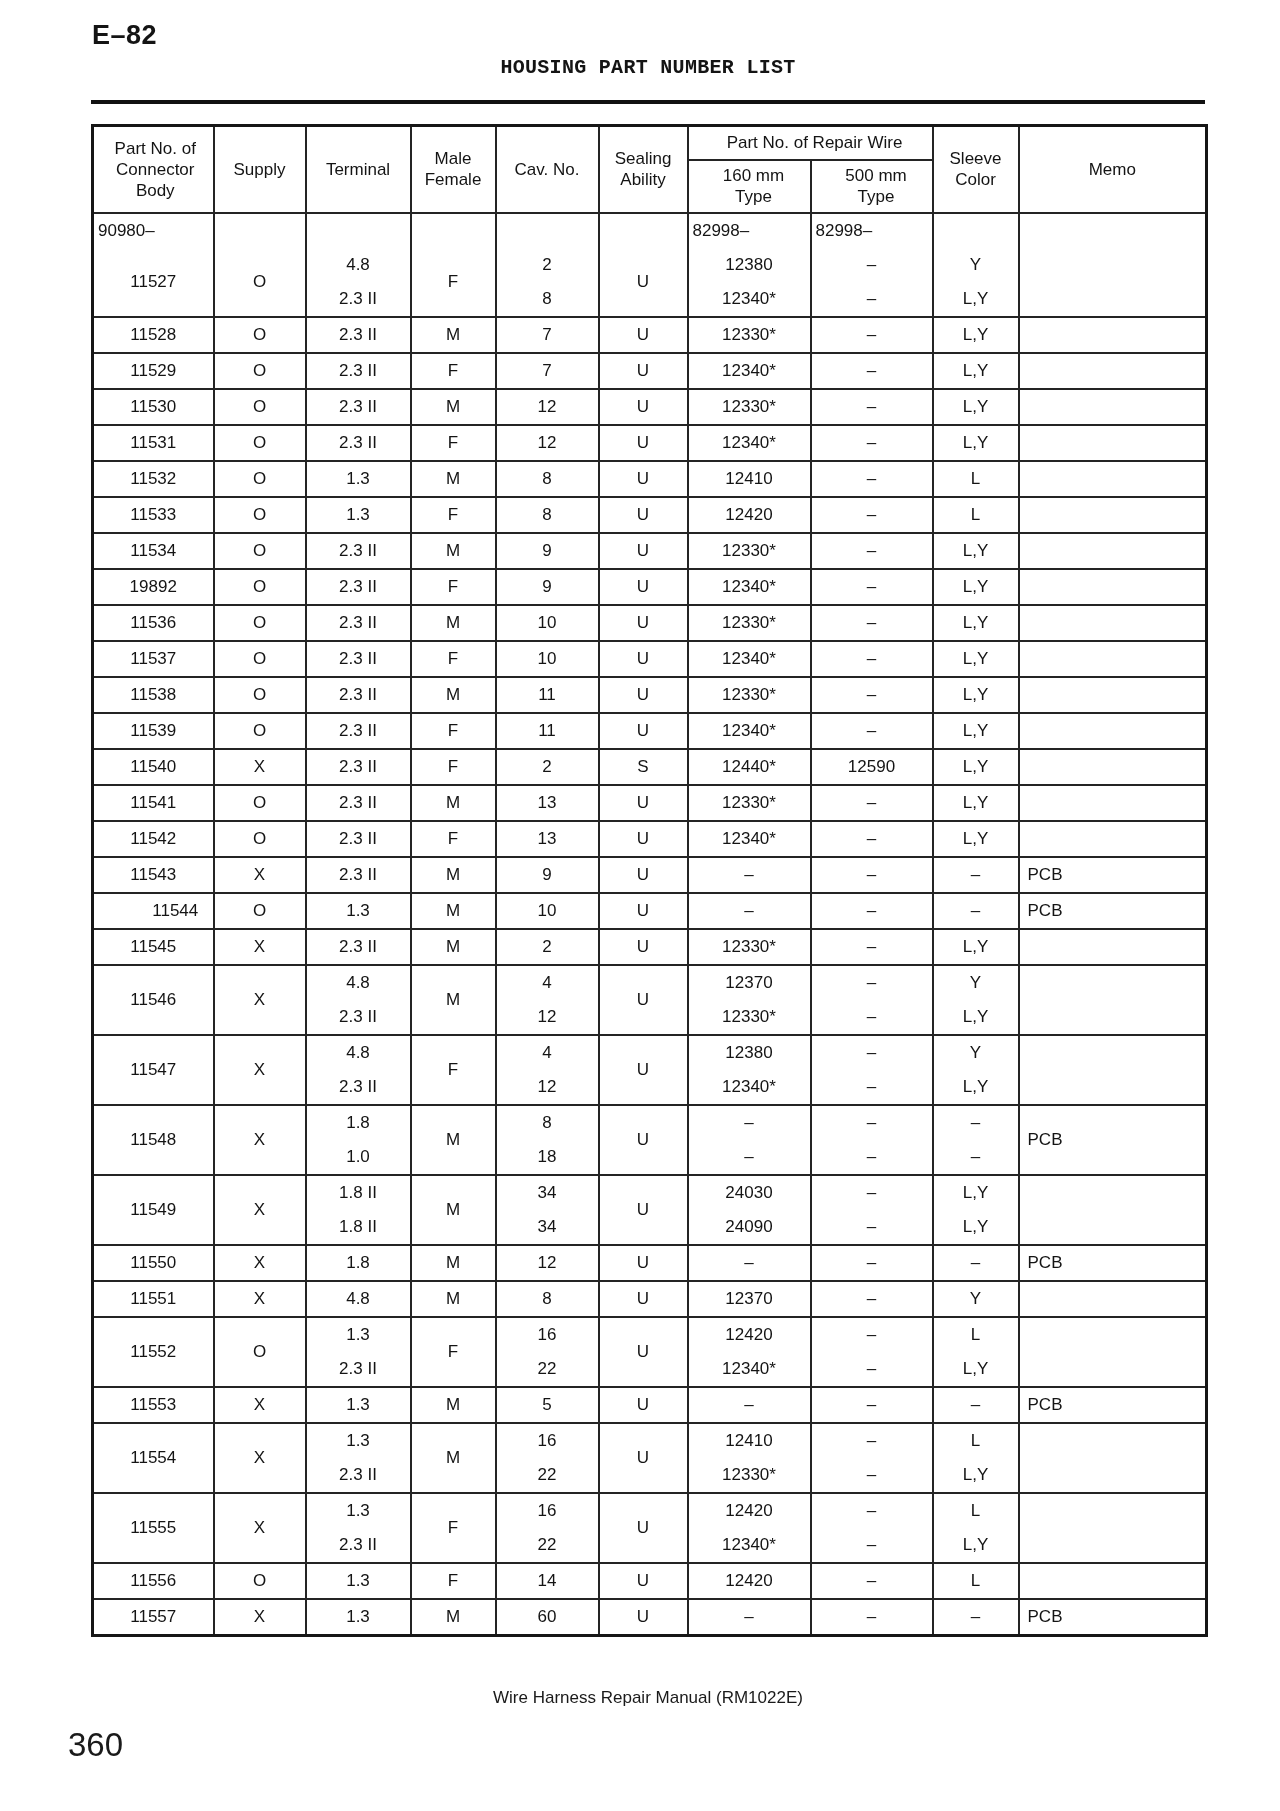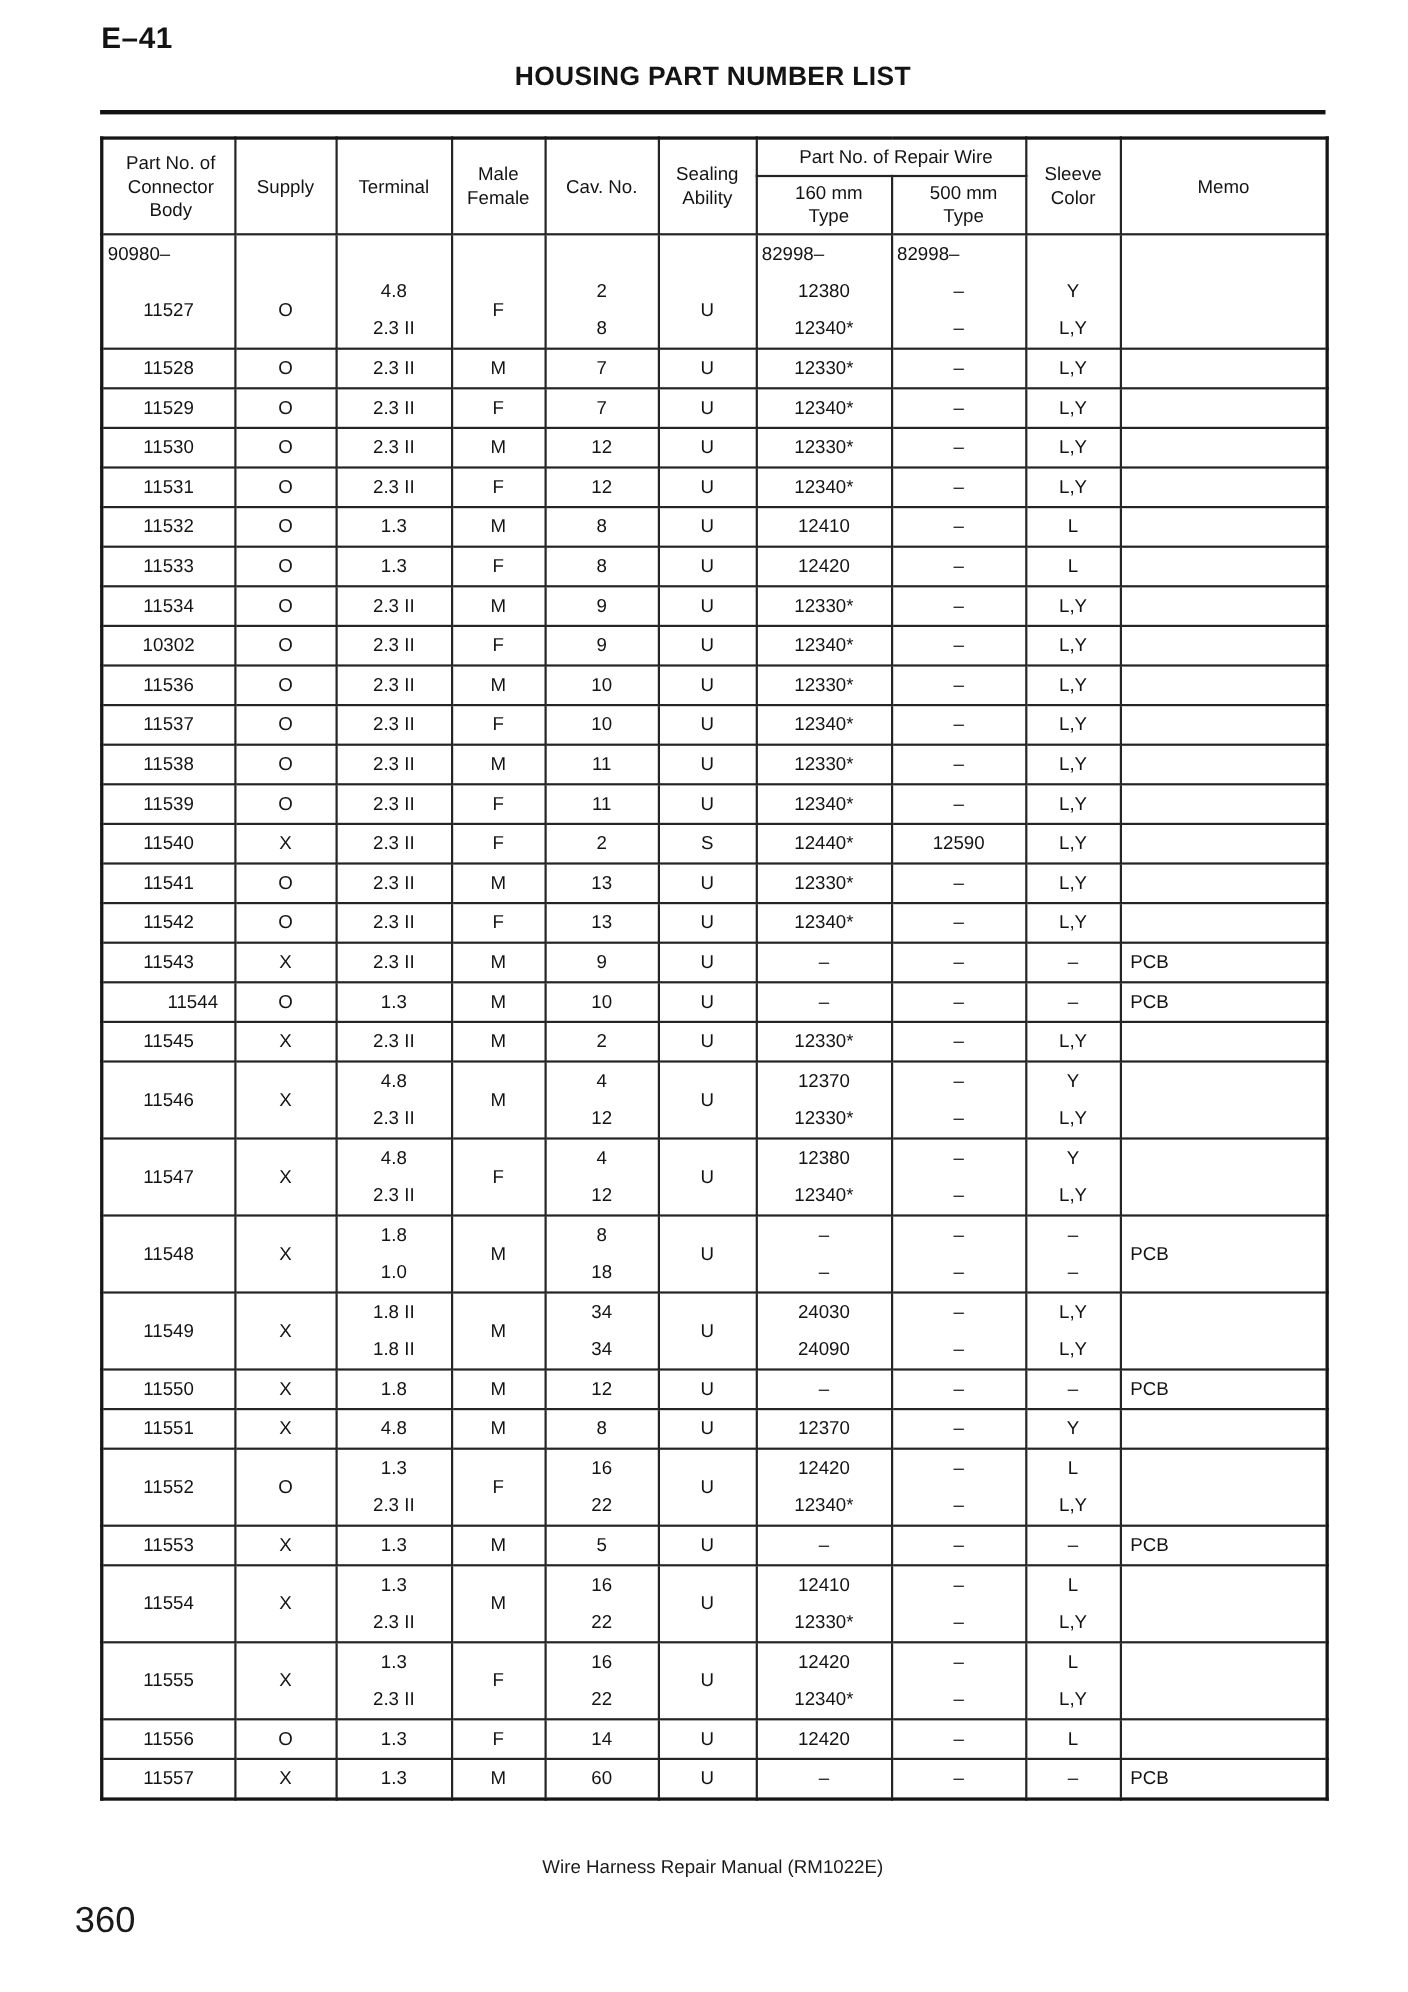--- a/index.html
+++ b/index.html
@@ -10,21 +10,21 @@
     font-family:"Liberation Sans", sans-serif;
     color:#141414;
     overflow:hidden;
   }
   .page-ref{
     position:absolute;left:92px;top:20px;
     font-size:27px;font-weight:bold;letter-spacing:0.5px;
   }
   .doc-title{
     position:absolute;left:91px;top:56px;width:1114px;
-    text-align:center;font-size:24px;font-weight:bold;letter-spacing:0.3px;
+    text-align:center;font-size:20px;font-weight:bold;letter-spacing:0.3px;font-family:Liberation Mono, monospace;
   }
   .title-rule{
     position:absolute;left:91px;top:100px;width:1114px;height:4px;
     background:#111;
   }
   table.housing{
     position:absolute;left:91px;top:124px;
     width:1114px;
     border-collapse:collapse;
     table-layout:fixed;
@@ -68,21 +68,21 @@
   .page-number{
     position:absolute;left:68px;top:1726px;
     font-size:33px;color:#1a1a1a;
   }
 </style>
 </head>
 <body>
 
 <div class="page">
 
-  <div class="page-ref">E–41</div>
+  <div class="page-ref">E–82</div>
 
   <div class="doc-title">HOUSING PART NUMBER LIST</div>
 
   <div class="title-rule"></div>
 
   <table class="housing">
     <colgroup>
       <col style="width:121px">
         <col style="width:92px">
         <col style="width:105px">
@@ -417,21 +417,21 @@
           </td>
           <td>
             <div class="val-area vcenter" style="height: 34px;">L,Y</div>
           </td>
           <td>
             <div class="val-area vcenter" style="height: 34px;"></div>
           </td>
         </tr>
         <tr style="height: 34px;">
           <td>
-            <div class="val-area vcenter" style="height: 34px;">10302</div>
+            <div class="val-area vcenter" style="height: 34px;">19892</div>
           </td>
           <td>
             <div class="val-area vcenter" style="height: 34px;">O</div>
           </td>
           <td>
             <div class="val-area vcenter" style="height: 34px;">2.3 II</div>
           </td>
           <td>
             <div class="val-area vcenter" style="height: 34px;">F</div>
           </td>

